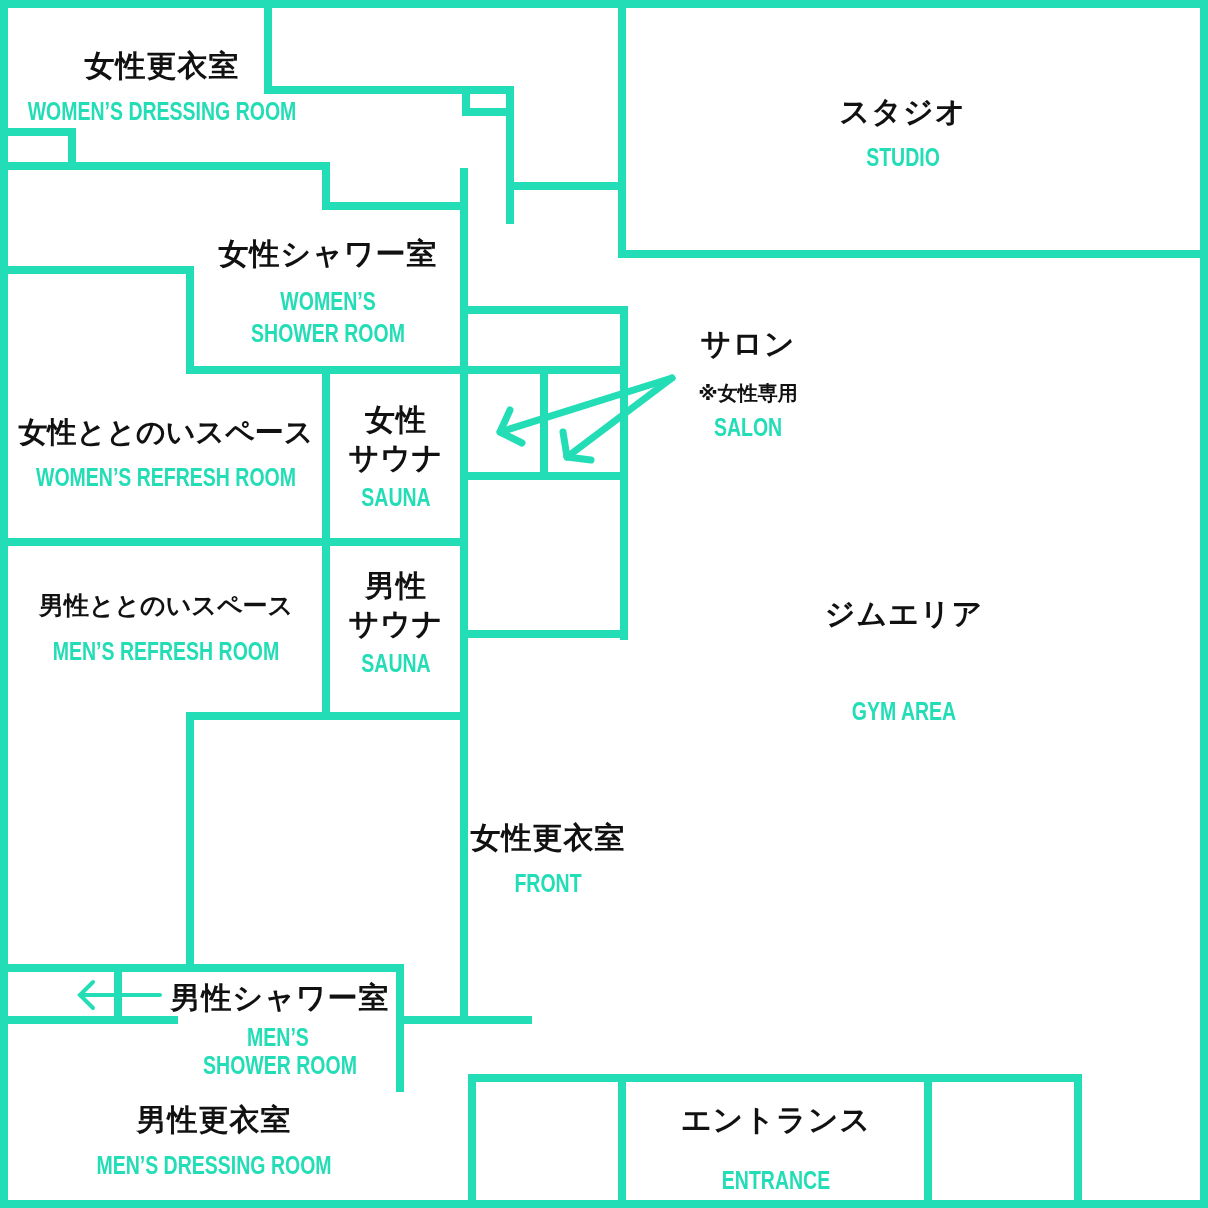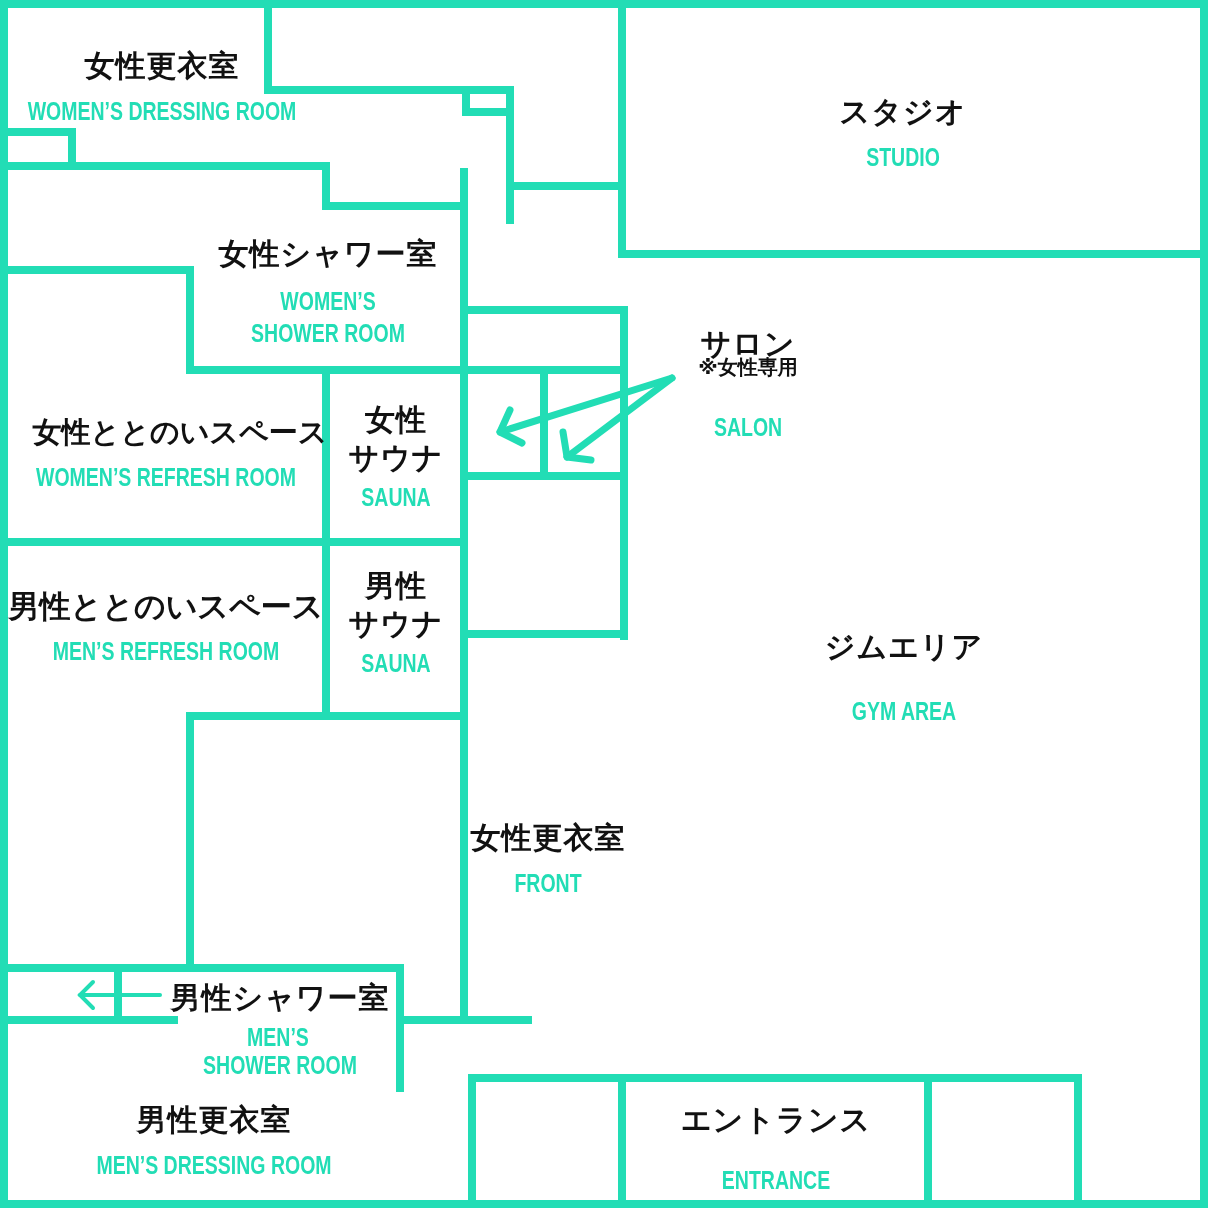--- a/index.html
+++ b/index.html
@@ -84,38 +84,38 @@
 <div class="en-wrap" style="left:162px; top:96px;"><span class="en" style="transform:scaleX(0.78);">WOMEN’S DRESSING ROOM</span></div>
 
 <div class="label jp" style="left:903px; top:94px;">スタジオ</div>
 <div class="en-wrap" style="left:903px; top:142px;"><span class="en" style="transform:scaleX(0.78);">STUDIO</span></div>
 
 <div class="label jp" style="left:328px; top:236px;">女性シャワー室</div>
 <div class="en-wrap" style="left:328px; top:286px;"><span class="en" style="transform:scaleX(0.78);">WOMEN’S</span></div>
 <div class="en-wrap" style="left:328px; top:318px;"><span class="en" style="transform:scaleX(0.78);">SHOWER ROOM</span></div>
 
 <div class="label jp" style="left:748px; top:326px;">サロン</div>
-<div class="label jp-small" style="left:748px; top:354px;">※女性専用</div>
+<div class="label jp-small" style="left:748px; top:380px;">※女性専用</div>
 <div class="en-wrap" style="left:748px; top:412px;"><span class="en" style="transform:scaleX(0.78);">SALON</span></div>
 
-<div class="label jp" style="left:180px; top:414px; font-size:29px; letter-spacing:0;text-align:center;">女性ととのいスペース</div>
+<div class="label jp" style="left:166px; top:414px; font-size:29px; letter-spacing:0;text-align:center;">女性ととのいスペース</div>
 <div class="en-wrap" style="left:166px; top:462px;"><span class="en" style="transform:scaleX(0.78);">WOMEN’S REFRESH ROOM</span></div>
 
 <div class="label jp" style="left:396px; top:402px;text-align:right;">女性</div>
 <div class="label jp" style="left:396px; top:440px;">サウナ</div>
 <div class="en-wrap" style="left:396px; top:482px;"><span class="en" style="transform:scaleX(0.78);">SAUNA</span></div>
 
-<div class="label jp" style="left:166px; top:588px; font-size:31px; letter-spacing:0;">男性ととのいスペース</div>
+<div class="label jp" style="left:166px; top:588px; font-size:25px; letter-spacing:0;">男性ととのいスペース</div>
 <div class="en-wrap" style="left:166px; top:636px;"><span class="en" style="transform:scaleX(0.78);">MEN’S REFRESH ROOM</span></div>
 
 <div class="label jp" style="left:396px; top:568px;">男性</div>
 <div class="label jp" style="left:396px; top:606px;">サウナ</div>
 <div class="en-wrap" style="left:396px; top:648px;"><span class="en" style="transform:scaleX(0.78);">SAUNA</span></div>
 
-<div class="label jp" style="left:904px; top:629px;">ジムエリア</div>
+<div class="label jp" style="left:904px; top:596px;">ジムエリア</div>
 <div class="en-wrap" style="left:904px; top:696px;"><span class="en" style="transform:scaleX(0.78);">GYM AREA</span></div>
 
 <div class="label jp" style="left:548px; top:820px;">女性更衣室</div>
 <div class="en-wrap" style="left:548px; top:868px;text-decoration:underline;"><span class="en" style="transform:scaleX(0.78);">FRONT</span></div>
 
 <div class="label jp" style="left:280px; top:980px;">男性シャワー室</div>
 <div class="en-wrap" style="left:278px; top:1022px;"><span class="en" style="transform:scaleX(0.78);">MEN’S</span></div>
 <div class="en-wrap" style="left:280px; top:1050px;"><span class="en" style="transform:scaleX(0.78);">SHOWER ROOM</span></div>
 
 <div class="label jp" style="left:214px; top:1102px;">男性更衣室</div>

